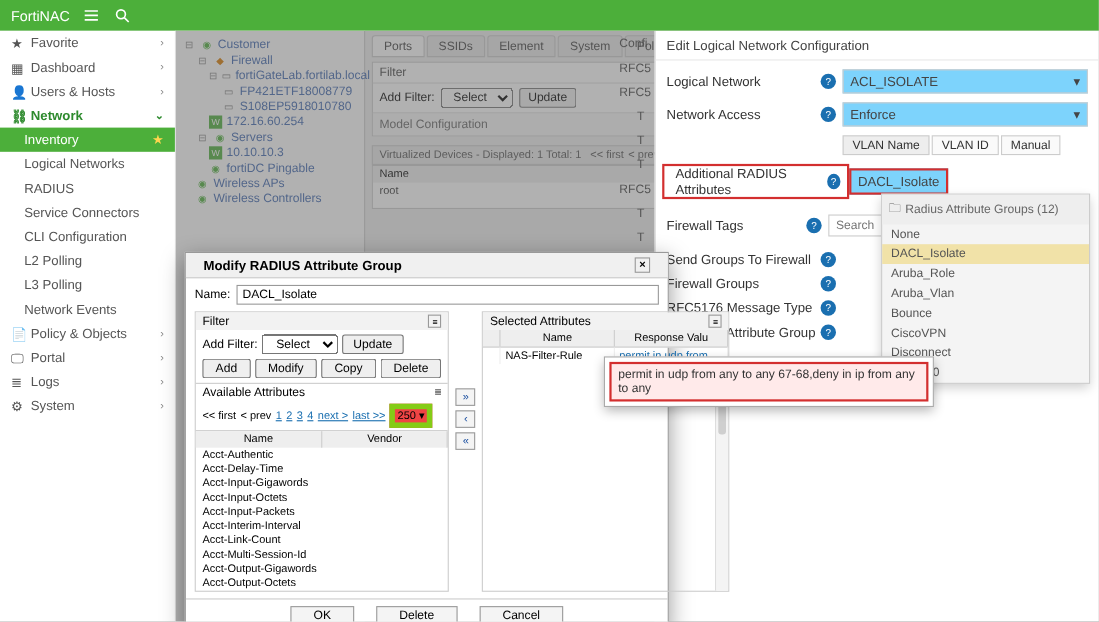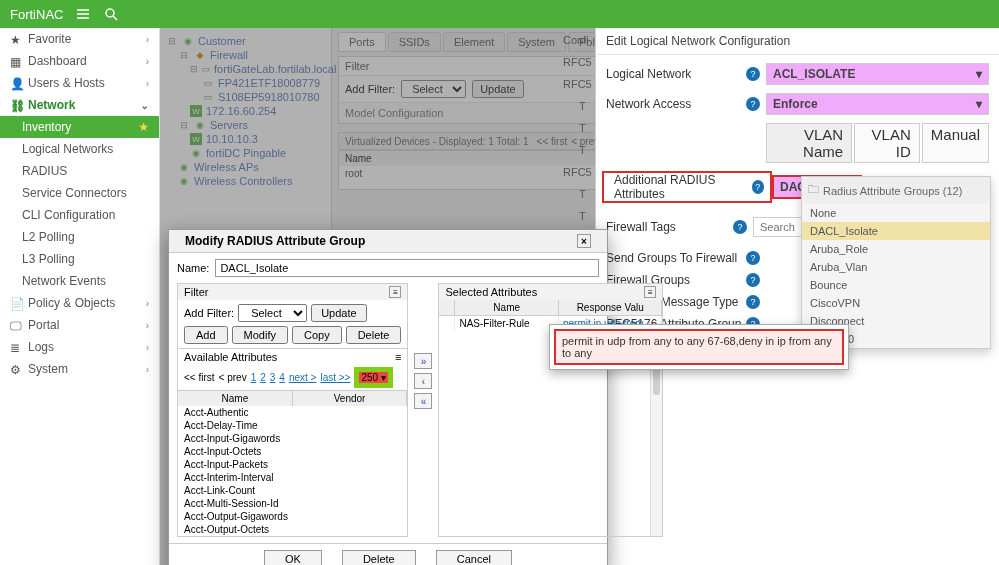--- a/index.html
+++ b/index.html
@@ -50,23 +50,23 @@
 .virt-table .root-cell { font-size:10px; padding:2px 6px; color:#333; }
 
 
 .config-panel { position:absolute; right:0; top:0; width:404px; height:100%; background:#fff; border-left:1px solid #ccc; }
 .config-panel .cp-title { font-size:12px; padding:6px 10px; color:#444; border-bottom:1px solid #e8e8e8; }
 .cp-row { display:flex; align-items:center; font-size:12px; color:#333; padding:4px 0; }
 .cp-label { width:170px; padding-left:10px; display:flex; align-items:center; justify-content:space-between; padding-right:6px; }
 .cp-label .cp-text {}
 .cp-label .help { width:14px; height:14px; border-radius:50%; background:#1a6fb0; color:#fff; font-size:9px; display:inline-flex; align-items:center; justify-content:center; }
 .cp-field { flex:1; padding-right:10px; }
-.cp-select { width:100%; border:1px solid #ccc; padding:3px 6px; font-size:12px; background:#f0abfc; display:flex; justify-content:space-between; align-items:center; color:#444;font-weight:bold; }
+.cp-select { width:100%; border:1px solid #ccc; padding:3px 6px; font-size:12px; background:#7dd3fc; display:flex; justify-content:space-between; align-items:center; color:#444; }
 .cp-tabs { display:flex; gap:2px; }
-.cp-tab { border:1px solid #ccc; padding:2px 8px; font-size:15px; background:#fafafa;text-align:right; }
+.cp-tab { border:1px solid #ccc; padding:2px 8px; font-size:11px; background:#fafafa; }
 .cp-tab.active { background:#eee; }
 .red-box { border:2px solid #d32f2f !important; }
 .cp-search-row { display:flex; gap:4px; align-items:center; }
 .cp-search-row input { flex:1; border:1px solid #ccc; padding:3px 6px; font-size:11px; }
 .cp-search-row .btn-icon { border:1px solid #ccc; padding:3px 6px; background:#fff; font-size:11px; }
 .cp-dropdown { position:absolute; right:8px; top:148px; width:190px; background:#f4f4f4; border:1px solid #ccc; font-size:11px; box-shadow:0 4px 10px rgba(0,0,0,0.2); }
 .cp-dd-head { display:flex; align-items:center; gap:4px; padding:4px 6px; background:#eee; color:#666; }
 .cp-dd-item { padding:3px 8px; color:#555; cursor:pointer; }
 .cp-dd-item.sel { background:#f1e2a8; }
 

